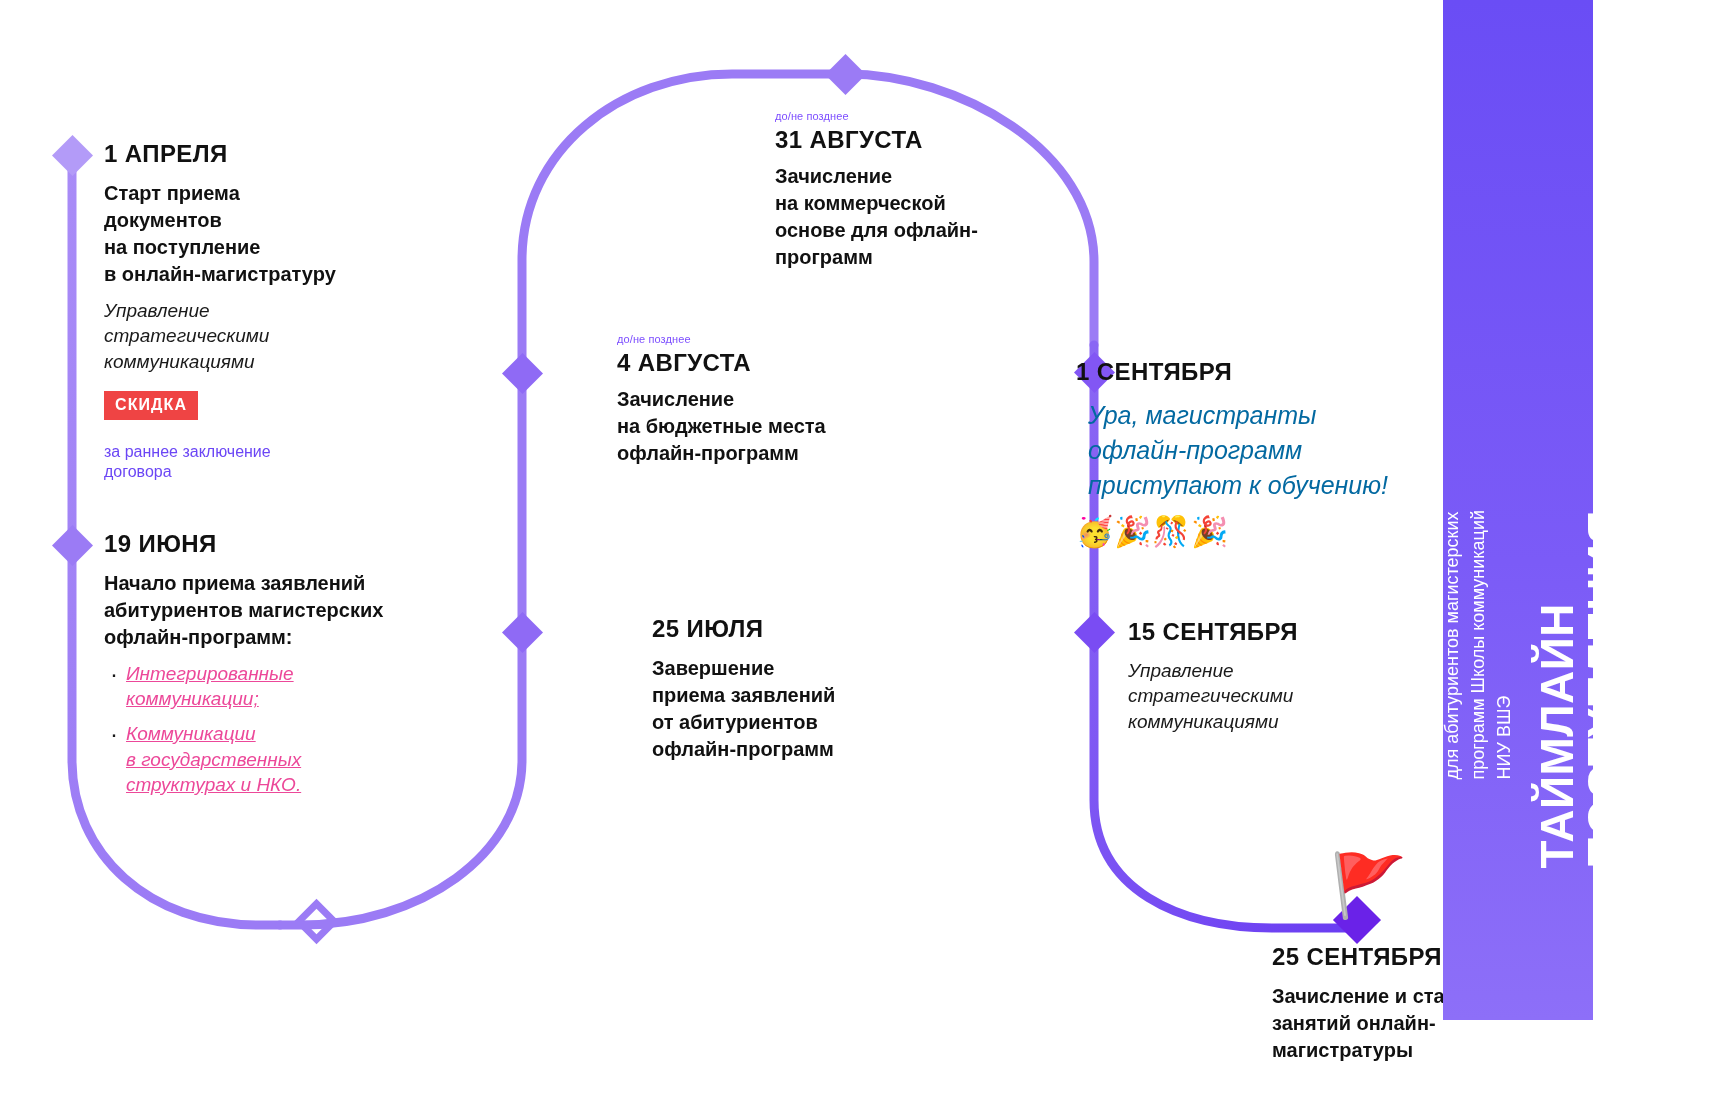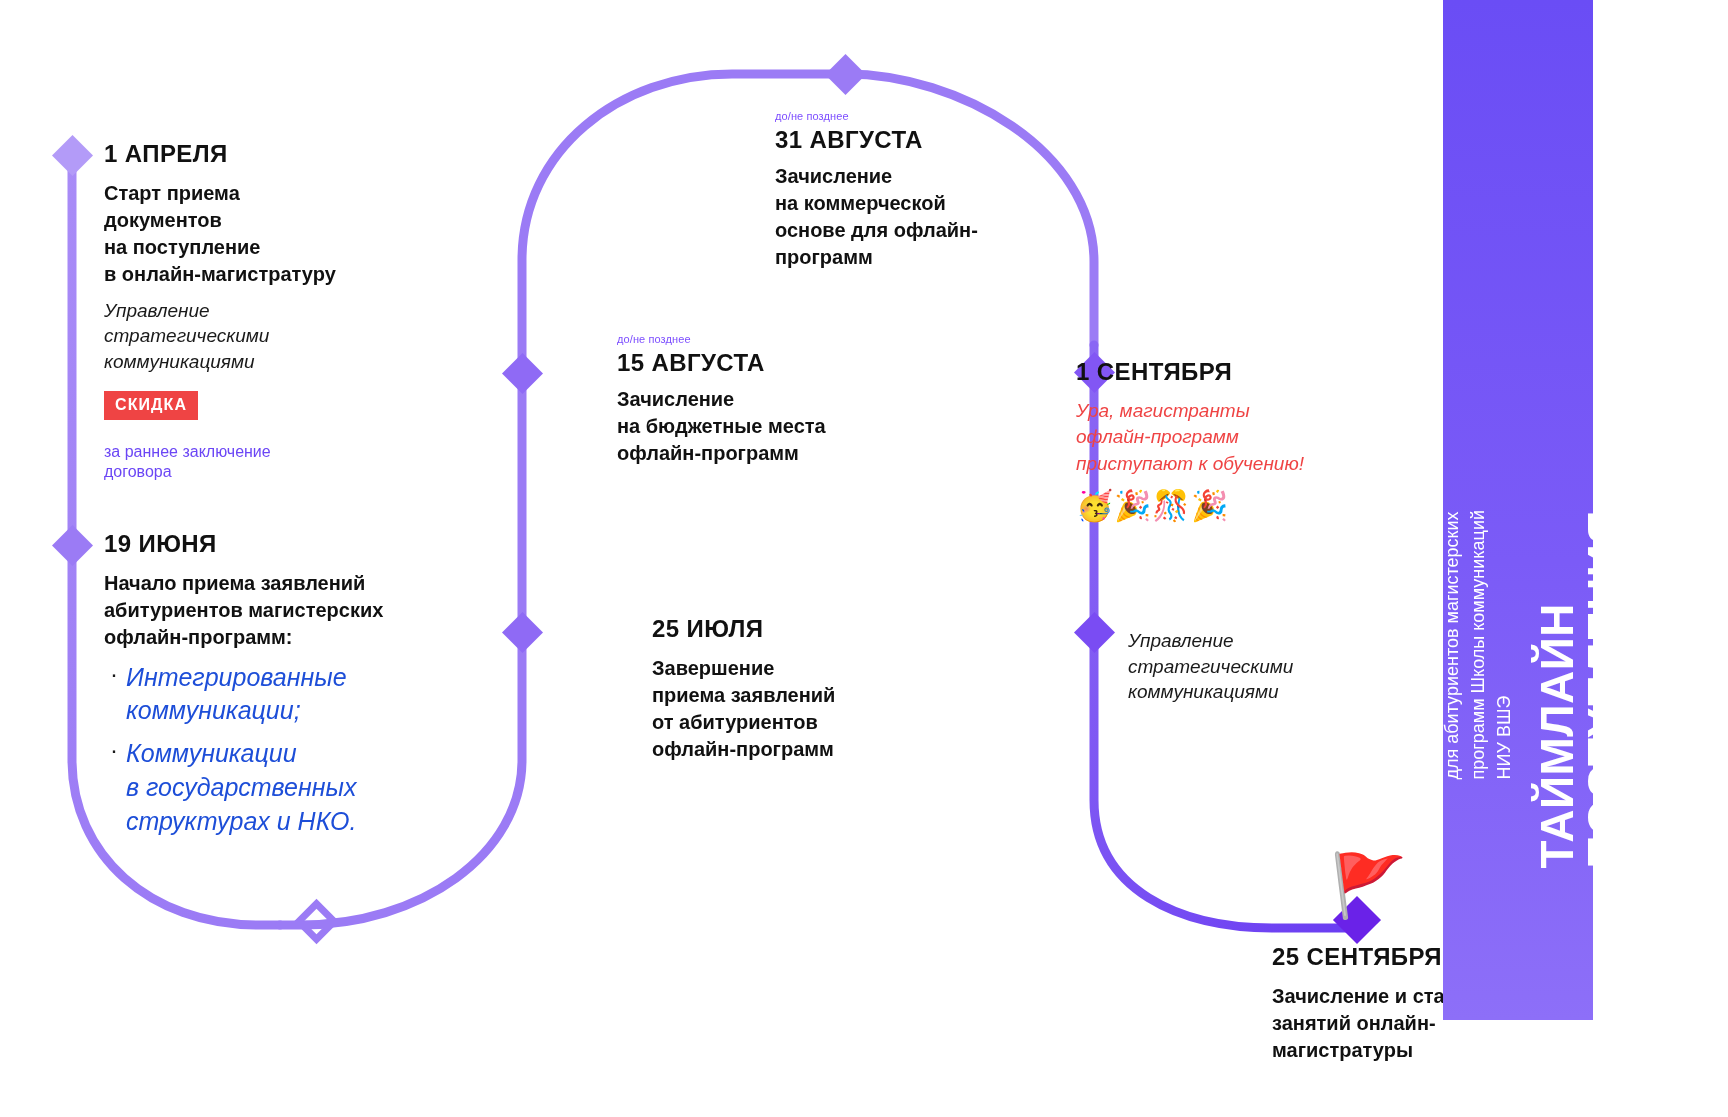--- a/index.html
+++ b/index.html
@@ -27,29 +27,29 @@
   }
   .date.tight{margin-bottom:10px;}
   .desc{
     color:#111111;font-size:20px;font-weight:700;line-height:1.35;margin:0;
   }
   .prog{
     color:#1a1a1a;font-size:19px;font-weight:400;font-style:italic;
     line-height:1.35;margin:10px 0 0 0;
   }
   .happy{
-    color:#ef4444;font-size:19px;font-weight:400;font-style:italic;
-    line-height:1.4;margin:0;
+    color:#0369a1;font-size:25px;font-weight:400;font-style:italic;
+    line-height:1.4;margin:12px;
   }
   .emoji-row{font-size:30px;line-height:1;margin-top:14px;letter-spacing:1px;}
 
   ul.bullets{margin:10px 0 0 0;padding:0 0 0 22px;list-style:none;}
   ul.bullets li{
-    position:relative;color:#1d4ed8;font-size:25px;font-weight:400;
-    font-style:italic;line-height:1.35;margin-bottom:9px;
+    position:relative;color:#ec4899;font-size:19px;font-weight:400;
+    font-style:italic;line-height:1.35;margin-bottom:9px;text-decoration:underline;
   }
   ul.bullets li:before{
     content:"·";position:absolute;left:-16px;top:-3px;
     font-size:24px;font-style:normal;color:#1a1a1a;
   }
 
   .badge{
     display:inline-block;background:#ef4444;color:#ffffff;
     font-size:16px;font-weight:700;letter-spacing:1.1px;
     padding:5px 11px 6px 11px;margin-top:16px;
@@ -168,21 +168,21 @@
     <div class="eyebrow">до/не позднее</div>
     <div class="date tight">31 АВГУСТА</div>
     <p class="desc" style="white-space:pre-line;">Зачисление
 на коммерческой
 основе для офлайн-
 программ</p>
   </div>
 
   <div class="block" style="left:617px;top:333px;width:300px;">
     <div class="eyebrow">до/не позднее</div>
-    <div class="date tight">15 АВГУСТА</div>
+    <div class="date tight">4 АВГУСТА</div>
     <p class="desc" style="white-space:pre-line;">Зачисление
 на бюджетные места
 офлайн-программ</p>
   </div>
 
   <div class="block" style="left:652px;top:615px;width:300px;">
     <div class="date">25 ИЮЛЯ</div>
     <p class="desc" style="white-space:pre-line;">Завершение
 приема заявлений
 от абитуриентов
@@ -191,20 +191,21 @@
 
   <div class="block" style="left:1076px;top:358px;width:370px;">
     <div class="date">1 СЕНТЯБРЯ</div>
     <p class="happy" style="white-space:pre-line;">Ура, магистранты
 офлайн-программ
 приступают к обучению!</p>
     <div class="emoji-row">🥳🎉🎊🎉</div>
   </div>
 
   <div class="block" style="left:1128px;top:618px;width:330px;">
+    <div class="date">15 СЕНТЯБРЯ</div>
     <p class="prog" style="white-space:pre-line;">Управление
 стратегическими
 коммуникациями</p>
   </div>
 
   <div class="flag-emoji" style="left:1330px;top:855px;">🚩</div>
 
   <div class="block" style="left:1272px;top:943px;width:270px;">
     <div class="date">25 СЕНТЯБРЯ</div>
     <p class="desc" style="white-space:pre-line;">Зачисление и старт

